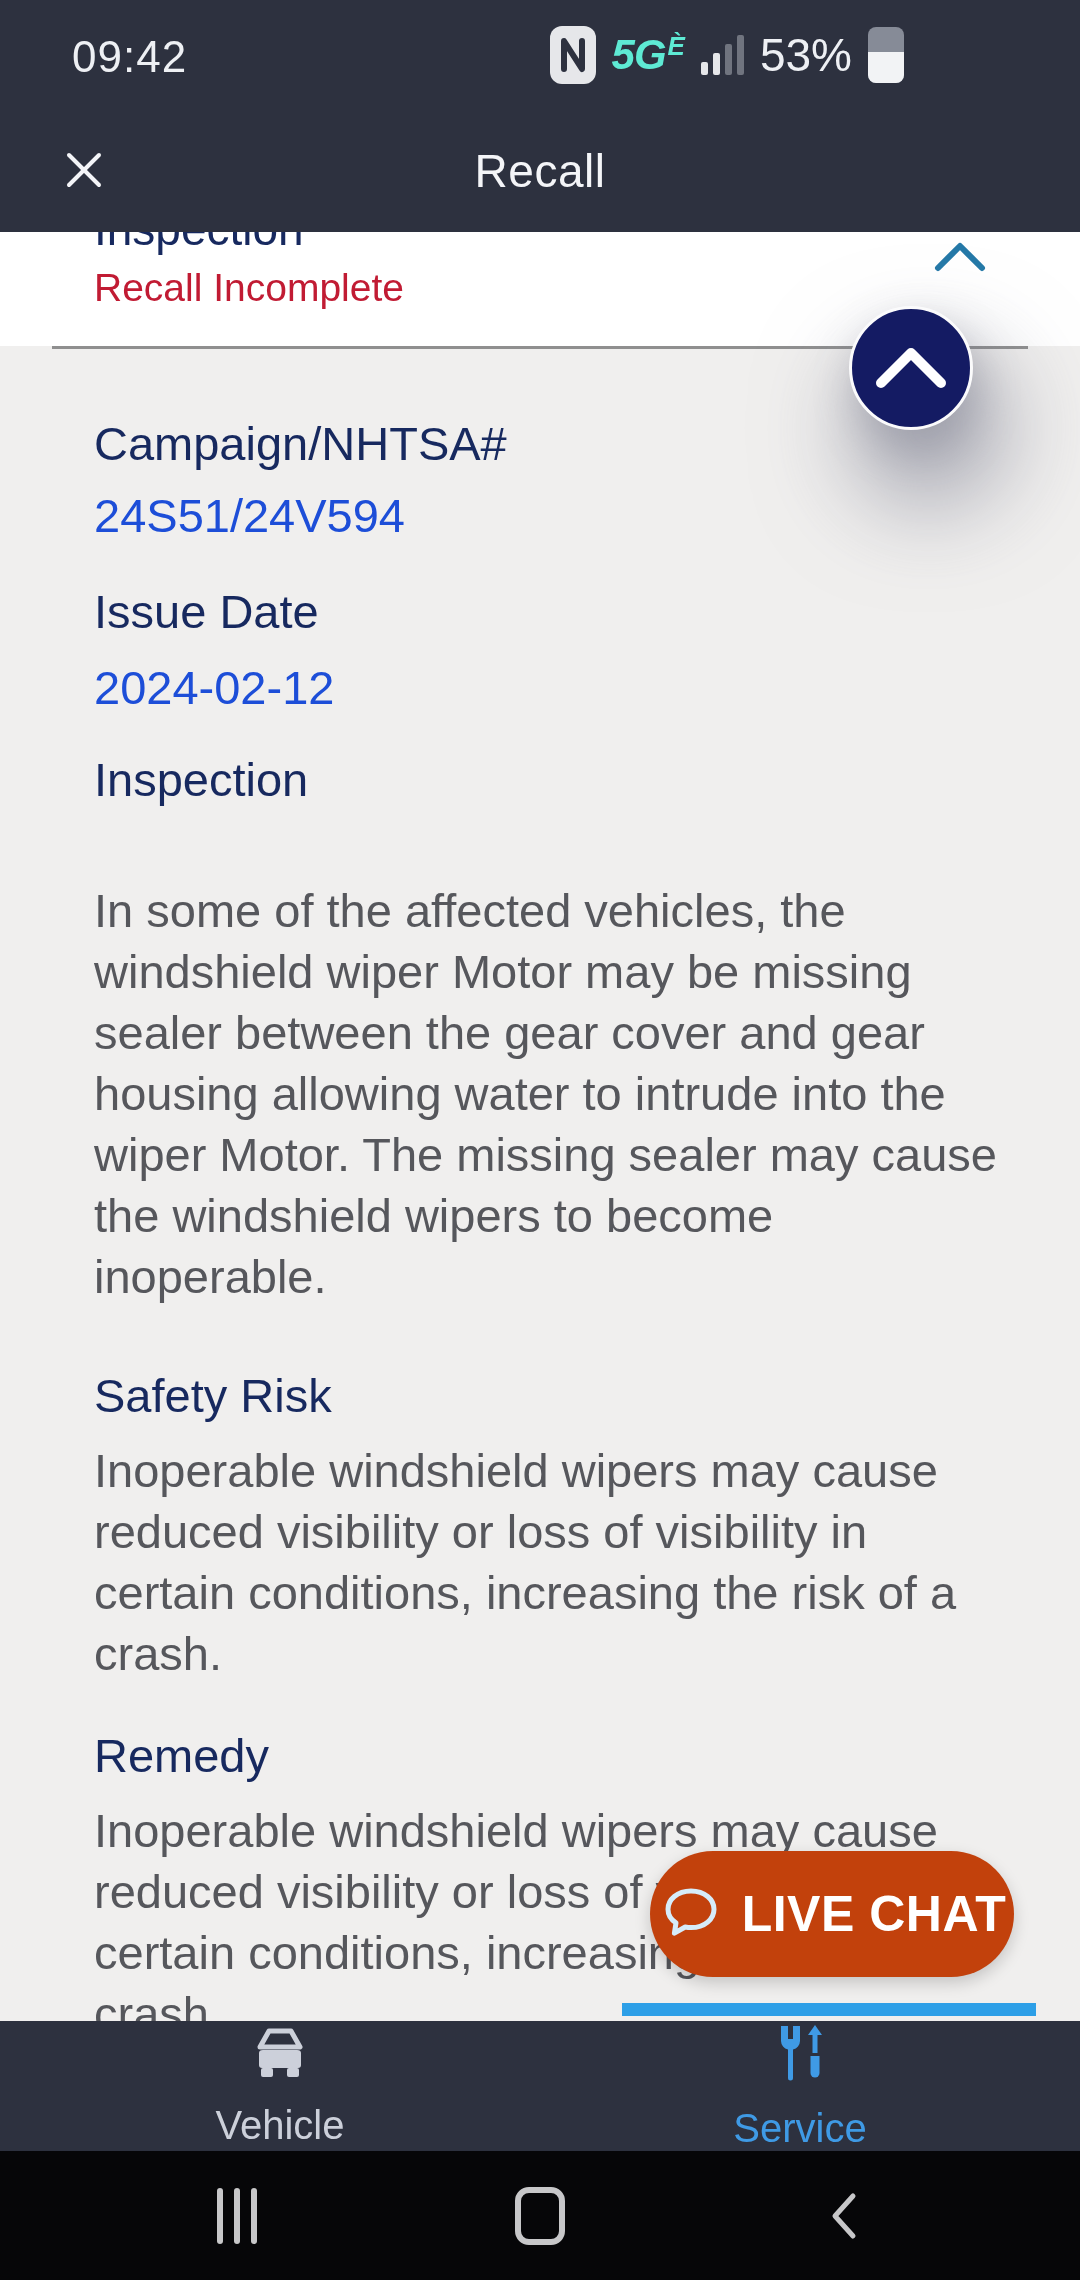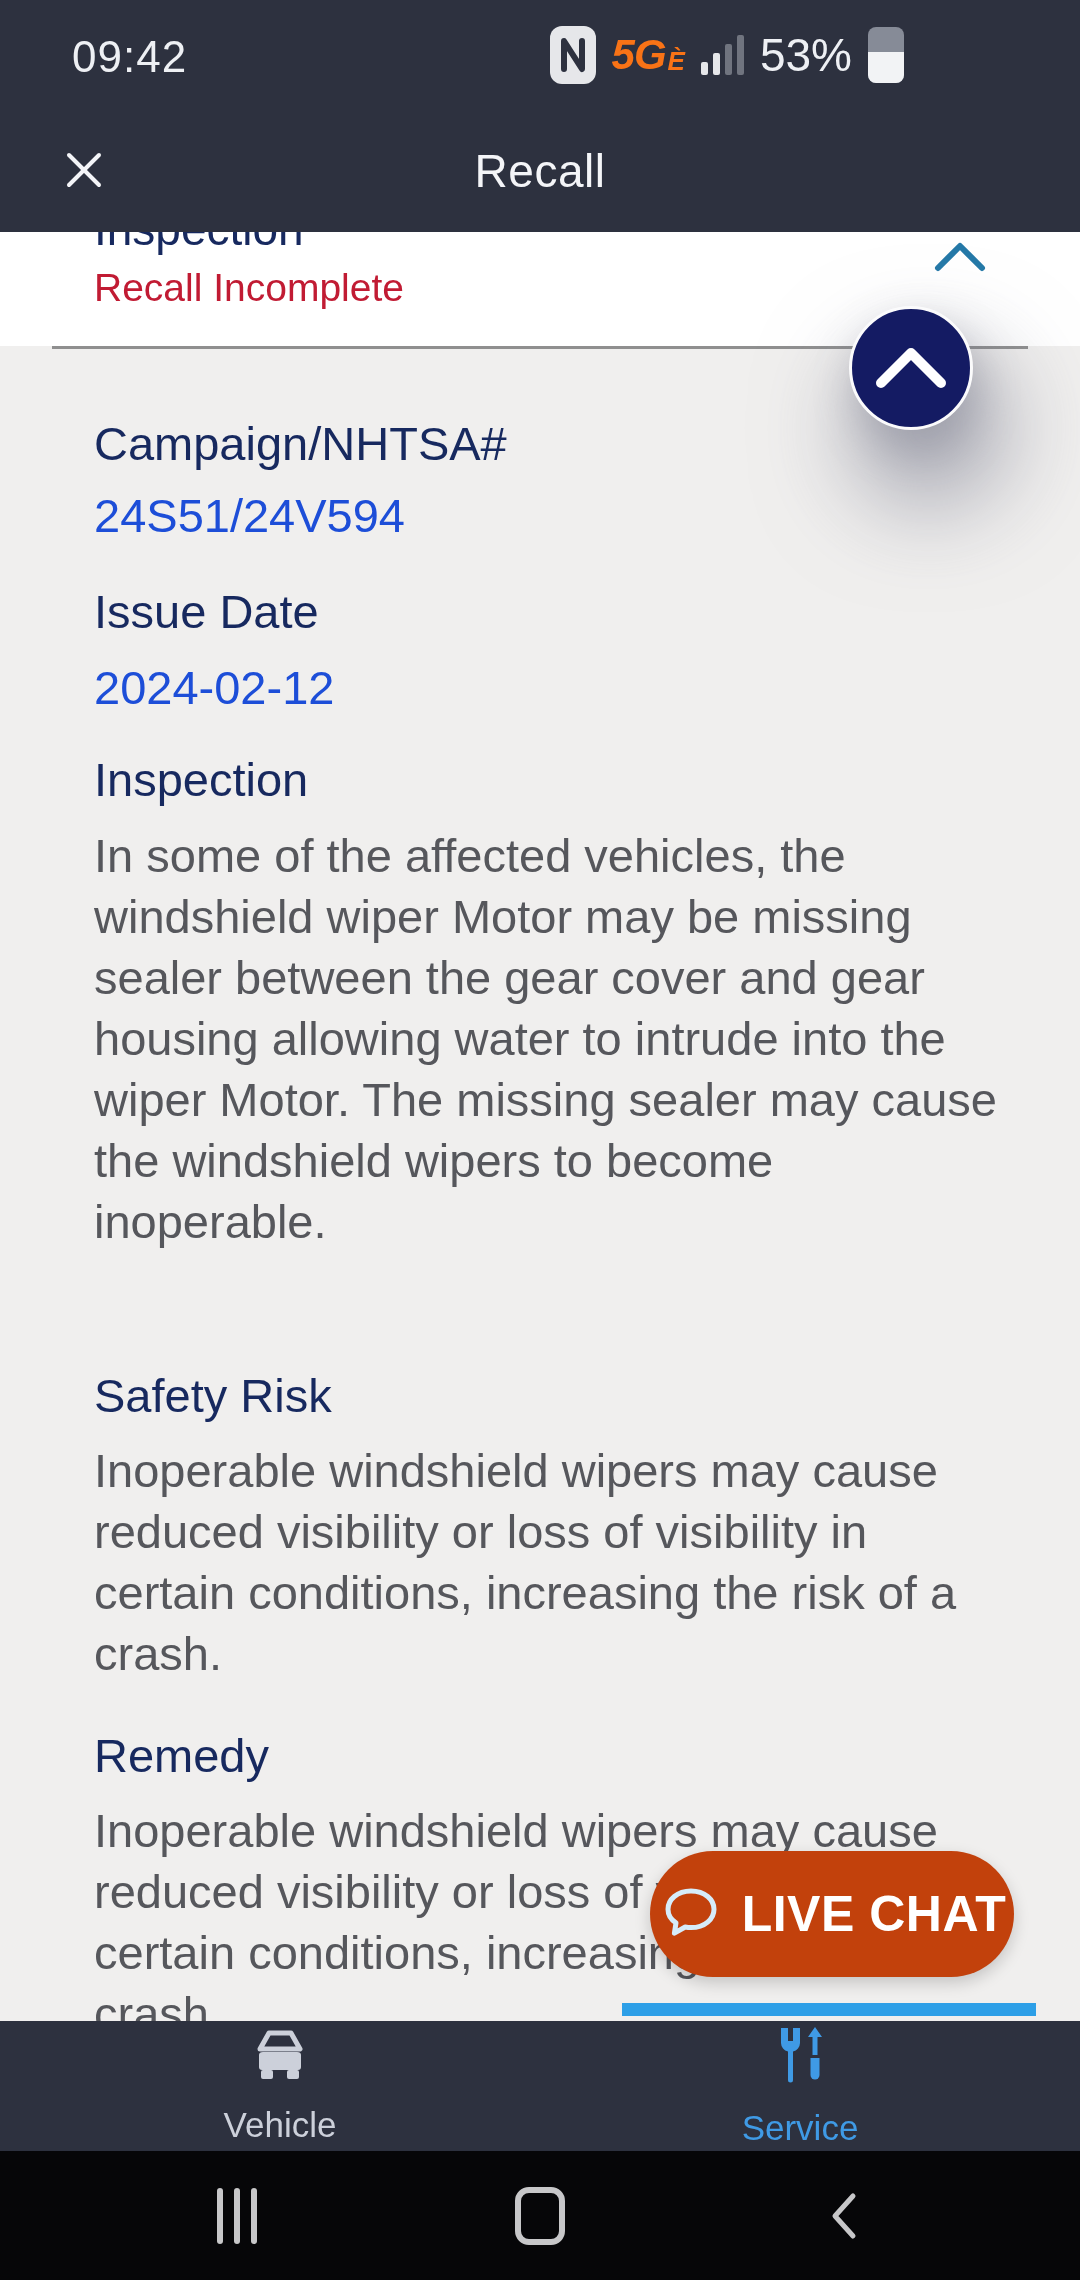--- a/index.html
+++ b/index.html
@@ -7,21 +7,21 @@
     position:relative;width:1080px;height:2280px;overflow:hidden;
     background:#f0efee;font-family:"Liberation Sans",sans-serif;
     -webkit-font-smoothing:antialiased;
   }
   
   .topbar{position:absolute;top:0;left:0;width:1080px;height:232px;background:#2d313f;z-index:20;}
   .status-row{position:absolute;top:0;left:0;width:1080px;height:110px;}
   .status-time{position:absolute;left:72px;top:32px;font-size:44px;color:#eef0f4;letter-spacing:1px;}
   .status-icons{position:absolute;right:176px;top:0;height:110px;display:flex;align-items:center;gap:16px;}
   .nfc-badge{width:46px;height:58px;border-radius:12px;background:#e6e7ea;display:flex;align-items:center;justify-content:center;}
-  .net{display:flex;align-items:flex-end;color:#f97316;}
+  .net{display:flex;color:#5eead4;}
   .net-main{font-size:42px;font-style:italic;font-weight:bold;letter-spacing:-1px;}
   .net-sub{font-size:26px;font-style:italic;font-weight:bold;margin:0 0 2px 2px;}
   .sigbars{display:flex;align-items:flex-end;gap:5px;height:40px;}
   .sigbars i{display:block;width:7px;border-radius:2px;}
   .sb1{height:13px;background:#e6e7ea;}
   .sb2{height:22px;background:#e6e7ea;}
   .sb3{height:31px;background:#70747f;}
   .sb4{height:40px;background:#70747f;}
   .batt-pct{font-size:46px;color:#eef0f4;}
   .batt{position:relative;width:36px;height:56px;border-radius:8px;background:#868b97;overflow:hidden;}
@@ -43,35 +43,35 @@
   .fab{position:absolute;left:849px;top:306px;width:124px;height:124px;border-radius:50%;
     background:#141b63;border:3px solid #fbfbfc;box-sizing:border-box;
     box-shadow:18px 60px 90px 20px rgba(120,122,140,0.55), 6px 20px 40px rgba(110,112,130,0.35);
     display:flex;align-items:center;justify-content:center;z-index:8;}
   
   .sec-h{position:absolute;left:94px;font-size:47px;color:#17295f;z-index:1;}
   .sec-v{position:absolute;left:94px;font-size:47px;color:#1d4ed8;z-index:1;}
   .sec-p{position:absolute;left:94px;width:916px;font-size:47px;line-height:61px;color:#56575c;z-index:1;}
   .h-campaign{top:416px;} .v-campaign{top:488px;}
   .h-issue{top:584px;}    .v-issue{top:660px;}
-  .h-desc{top:752px;}     .p-desc{top:825px;}
+  .h-desc{top:752px;}     .p-desc{top:880px;}
   .h-safety{top:1368px;}  .p-safety{top:1440px;}
   .h-remedy{top:1728px;}  .p-remedy{top:1800px;}
   
   .chat-btn{position:absolute;left:650px;top:1851px;width:364px;height:126px;border-radius:63px;
     background:#c2410c;display:flex;align-items:center;justify-content:center;gap:18px;z-index:9;
     box-shadow:0 6px 16px rgba(0,0,0,0.18);}
   .chat-label{font-size:50px;font-weight:bold;color:#ffffff;letter-spacing:0.5px;}
   .chat-underline{position:absolute;left:622px;top:2003px;width:414px;height:13px;background:#2d9fe7;z-index:9;}
   
   .bottom-nav{position:absolute;top:2021px;left:0;width:1080px;height:130px;background:#2d313f;z-index:10;}
   .nav-item{position:absolute;top:0;width:300px;height:130px;display:flex;flex-direction:column;align-items:center;justify-content:center;gap:10px;}
   .nav-vehicle{left:130px;}
   .nav-service{left:650px;}
-  .nav-label{font-size:35px;margin-top:10px;}
+  .nav-label{font-size:40px;margin-top:10px;}
   .nav-vehicle .nav-label{color:#ccd0da;}
   .nav-service .nav-label{color:#3f9ae5;}
   
   .sys-nav{position:absolute;top:2151px;left:0;width:1080px;height:129px;background:#060608;z-index:10;}
   .sys-btn{position:absolute;top:0;width:160px;height:129px;display:flex;align-items:center;justify-content:center;}
   .sys-recents{left:157px;}
   .sys-home{left:460px;}
   .sys-back{left:763px;}
   .recents-bars{display:flex;gap:11px;}
   .recents-bars i{display:block;width:6px;height:56px;background:#c7c7c9;border-radius:3px;}

